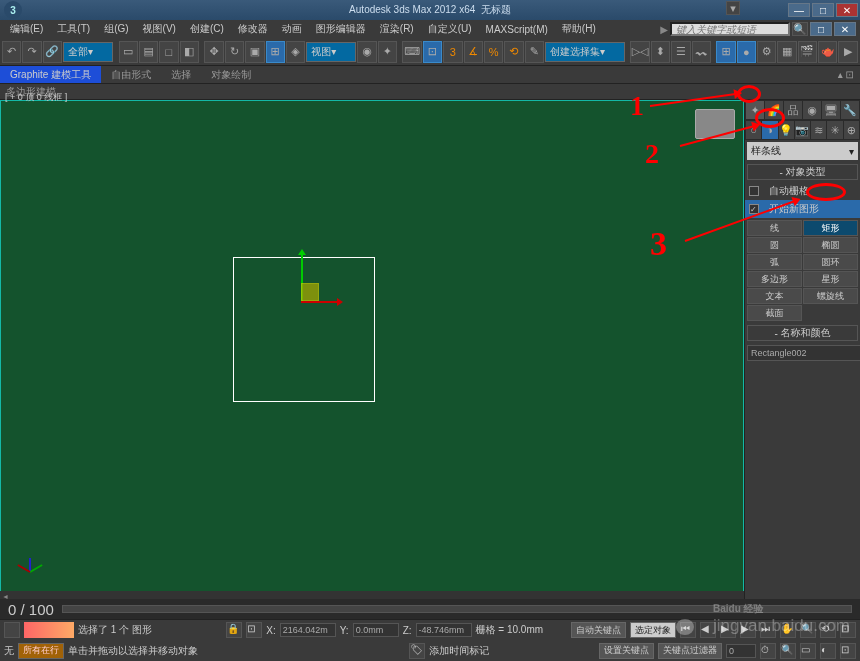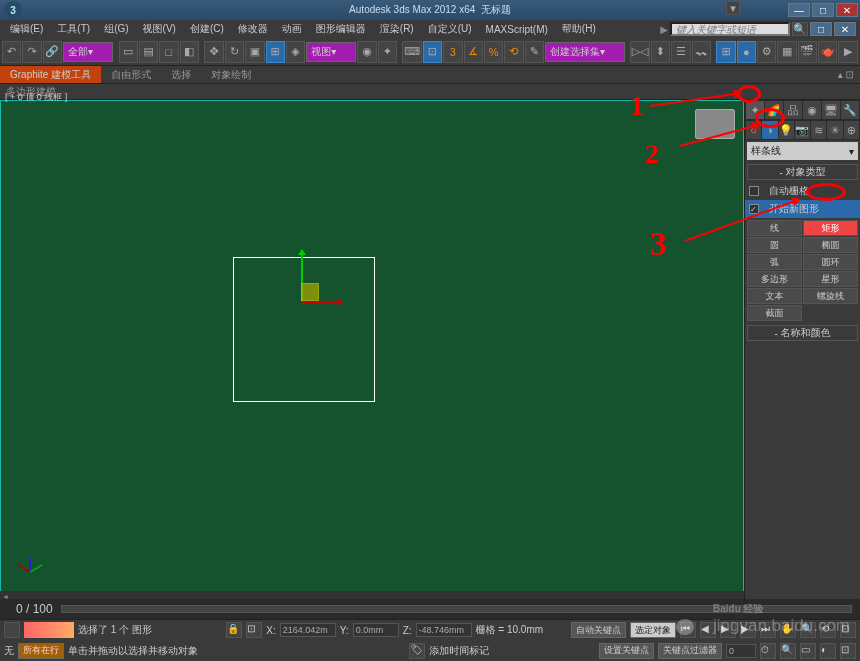--- a/index.html
+++ b/index.html
@@ -11,25 +11,25 @@
 .win-btn{width:22px;height:14px;background:#4a6a8a;color:#fff;display:flex;align-items:center;justify-content:center;border:1px solid #678}
 .win-btn.cls{background:#a33}
 .menubar{height:18px;background:#3a3a3a;display:flex;align-items:center;padding:0 4px;gap:2px;color:#ccc}
 .menu-item{padding:0 6px}
 .menu-sep{flex:1}
 .menu-search{width:120px;height:14px;background:#ddd;color:#888;padding:0 4px;font-style:italic}
 .toolbar{height:28px;background:#3a3a3a;border-bottom:1px solid #222;display:flex;align-items:center;padding:0 2px;gap:1px}
 .tb-btn{width:22px;height:22px;background:#444;border:1px solid #555;display:flex;align-items:center;justify-content:center;color:#aaa;font-size:11px}
 .tb-btn.blue{background:#2a6aaa;border-color:#3a8aca}
 .tb-btn.orange{color:#e80}
-.tb-sel{height:20px;background:#a21caf;border:1px solid #666;color:#ccc;padding:0 4px;min-width:50px;display:flex;align-items:center}
+.tb-sel{height:20px;background:#0369a1;border:1px solid #666;color:#ccc;padding:0 4px;min-width:50px;display:flex;align-items:center}
 .tb-sep{width:4px}
 .ribbon{height:18px;background:#3a3a3a;display:flex;align-items:center;color:#999;border-bottom:1px solid #222}
 .ribbon-tab{padding:0 10px;height:100%;display:flex;align-items:center}
-.ribbon-tab.active{background:#c2410c;color:#ccc}
+.ribbon-tab.active{background:#1d4ed8;color:#ccc}
 .ribbon-sub{height:16px;background:#3a3a3a;color:#999;padding:0 6px;display:flex;align-items:center;border-bottom:1px solid #222}
 .workspace{position:absolute;top:100px;left:0;right:0;bottom:60px;display:flex}
 .viewport{flex:1;background:#14532d;position:relative;border:1px solid #14b8a6}
 .vp-label{position:absolute;top:-10px;left:4px;color:#ccc;font-size:9px}
 .rect-obj{position:absolute;left:232px;top:156px;width:142px;height:145px;border:1px solid #fff}
 .gizmo-center{position:absolute;left:300px;top:200px}
 .gizmo-y{position:absolute;left:0;top:0;width:2px;height:50px;background:#0c0;transform:translateY(-50px)}
 .gizmo-y::before{content:"";position:absolute;top:-6px;left:-3px;border:4px solid transparent;border-bottom:6px solid #0c0}
 .gizmo-x{position:absolute;left:0;top:0;width:40px;height:2px;background:#c00}
 .gizmo-x::before{content:"";position:absolute;right:-6px;top:-3px;border:4px solid transparent;border-left:6px solid #c00}
@@ -42,28 +42,28 @@
 .viewcube{position:absolute;right:8px;top:8px;width:40px;height:30px;background:#888;border:1px solid #aaa;border-radius:2px}
 .cmdpanel{width:116px;background:#3a3a3a;border-left:1px solid #222;display:flex;flex-direction:column}
 .cmd-tabs{display:flex;height:20px;background:#2a2a2a;gap:1px;padding:1px}
 .cmd-tab{flex:1;background:#444;display:flex;align-items:center;justify-content:center;color:#aaa;font-size:11px}
 .cmd-tab.active{background:#555}
 .cmd-subtabs{display:flex;height:20px;gap:1px;padding:1px;background:#2a2a2a}
 .cmd-dd{height:18px;background:#ccc;margin:2px;color:#222;padding:0 4px;display:flex;align-items:center;justify-content:space-between}
 .rollout-hdr{height:16px;background:#3a3a3a;border:1px solid #555;color:#ccc;display:flex;align-items:center;justify-content:center;margin:2px}
 .obj-grid{display:grid;grid-template-columns:1fr 1fr;gap:1px;padding:2px}
 .obj-btn{height:16px;background:#4a4a4a;border:1px solid #555;color:#ccc;display:flex;align-items:center;justify-content:center;font-size:9px}
-.obj-btn.sel{background:#ef4444;color:#fff}
+.obj-btn.sel{background:#0c4a6e;color:#fff}
 .auto-row{display:flex;align-items:center;padding:2px 4px;color:#ccc;font-size:9px;gap:10px}
 .auto-row.sel{background:#2a6aaa}
 .chk{width:10px;height:10px;border:1px solid #888;background:#333;display:inline-block}
 .chk.on::after{content:"✓";font-size:8px;color:#ccc;position:relative;top:-2px}
 .name-row{display:flex;padding:2px;gap:2px}
 .name-input{flex:1;height:16px;background:#333;border:1px solid #555;color:#aaa;padding:0 3px;font-size:9px}
-.tl-slider{margin-left:16px;color:#ccc;font-size:12px}
+.tl-slider{margin-left:8px;color:#ccc;font-size:15px}
 .tl-track{flex:1;height:8px;background:#444;margin:0 8px;border:1px solid #555;position:relative}
 .statusbar{position:absolute;bottom:0;left:0;right:0;height:42px;background:#3a3a3a;border-top:1px solid #222;display:flex;flex-direction:column}
 .sb-row{display:flex;align-items:center;height:21px;gap:4px;padding:0 4px;color:#ccc;font-size:9px}
 .sb-input{height:14px;background:#333;border:1px solid #555;color:#aaa;padding:0 2px;font-size:9px}
 .sb-btn{height:16px;padding:0 4px;background:#555;border:1px solid #666;color:#ccc;font-size:9px;display:flex;align-items:center}
 .sb-btn.red{background:#a16207;color:#fcc}
 .sb-icon{width:16px;height:16px;background:#444;border:1px solid #555}
 .anno{position:absolute;color:#f00;font-family:cursive;font-size:28px;font-weight:bold;pointer-events:none;z-index:100}
 .anno-circle{position:absolute;border:3px solid #f00;border-radius:50%;pointer-events:none;z-index:100}
 .anno-arrow{position:absolute;height:2px;background:#f00;pointer-events:none;z-index:99;transform-origin:left center}
@@ -225,20 +225,24 @@
       <div class="obj-btn">弧</div>
       <div class="obj-btn">圆环</div>
       <div class="obj-btn">多边形</div>
       <div class="obj-btn">星形</div>
       <div class="obj-btn">文本</div>
       <div class="obj-btn">螺旋线</div>
       <div class="obj-btn">截面</div>
       <div class="obj-btn" style="visibility:hidden"></div>
     </div>
     <div class="rollout-hdr"><span>-</span>&nbsp;<span>名称和颜色</span></div>
+    <div class="name-row">
+      <input class="name-input" value="Rectangle002" style="">
+
+    </div>
   </div>
 </div>
 
 <div class="scroll-h"></div>
 <div class="tl-full">
   <div style="display:flex;align-items:center;height:100%">
     <div class="tl-slider">0 / 100</div>
     <div class="tl-track"></div>
   </div>
 </div>

